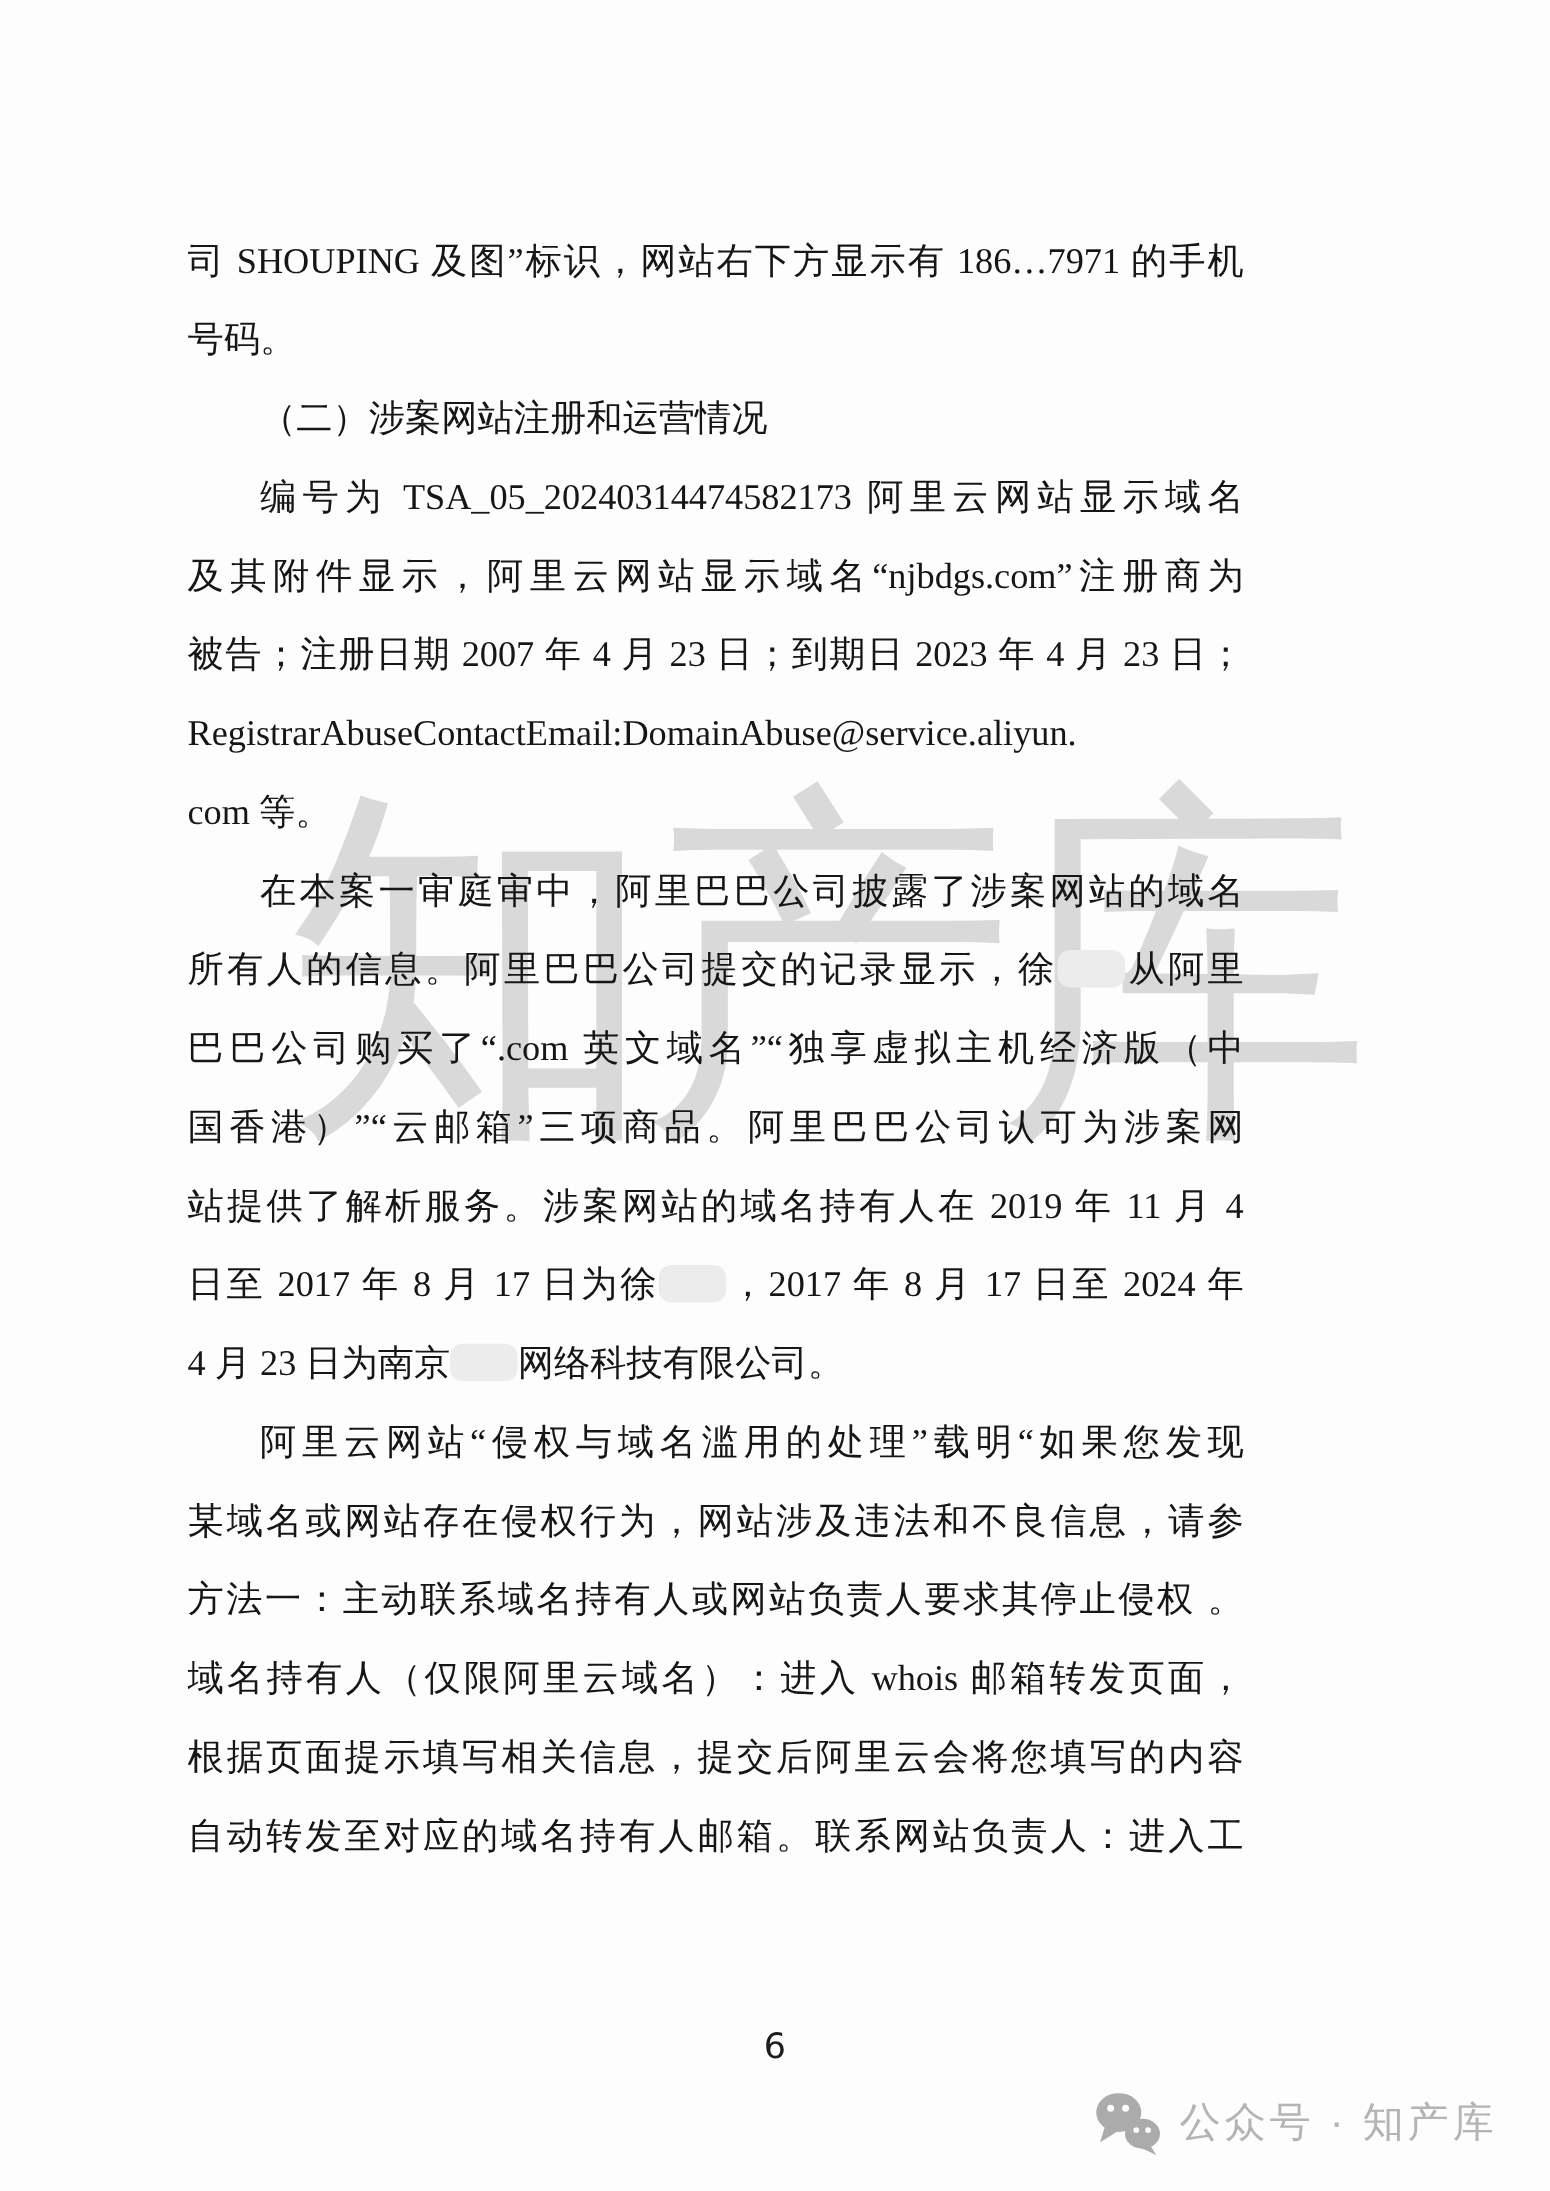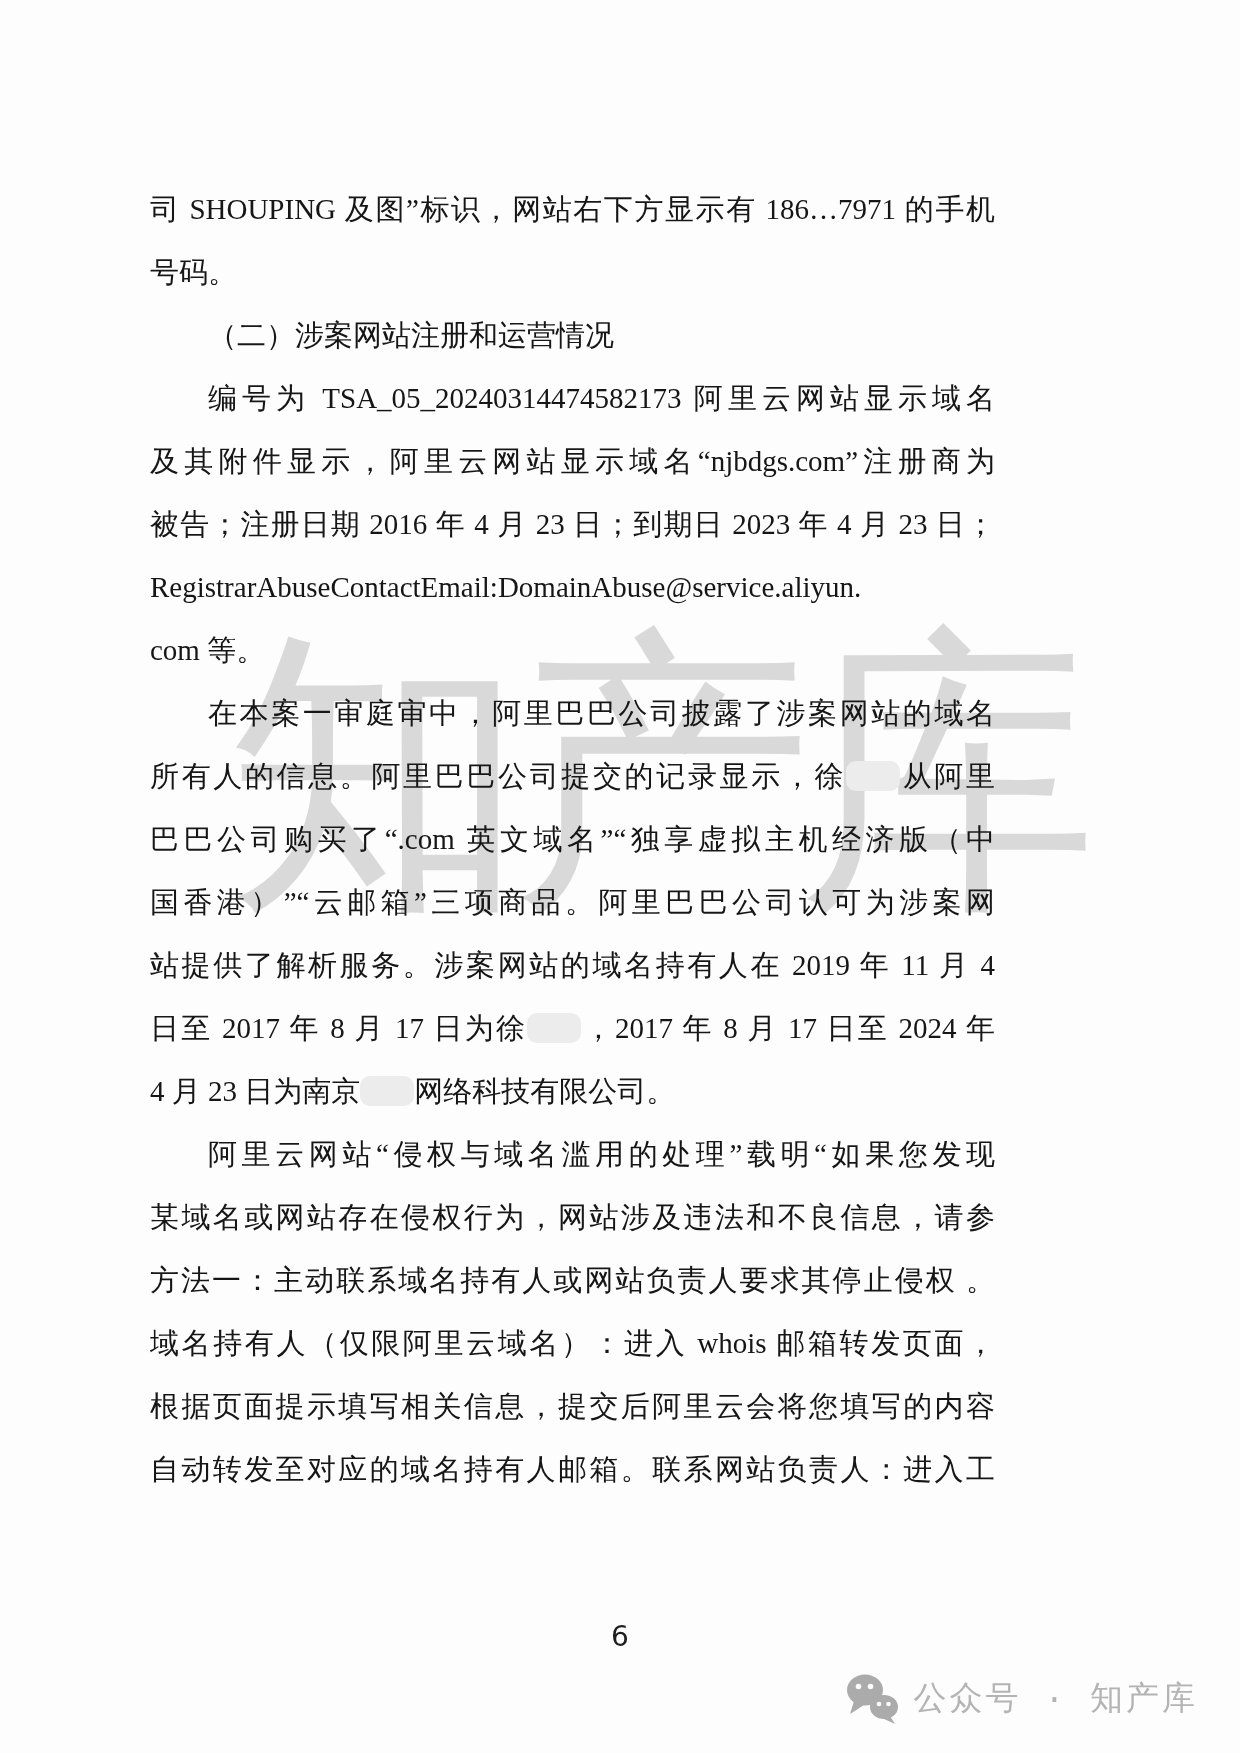--- a/index.html
+++ b/index.html
@@ -33,37 +33,37 @@
     position:absolute; left:0; top:1620px; width:100%;
     text-align:center; z-index:1;
     font-family:"DejaVu Sans","Liberation Sans",sans-serif;
     font-size:28px; color:#1d1d1d;
   }
   .footer-brand {
     position:absolute; top:1672px; right:42px; z-index:1;
     display:flex; align-items:center; gap:14px;
   }
   .footer-brand .label {
-    font-family:Liberation Mono, monospace;
+    font-family:Liberation Sans, sans-serif;
     font-size:33px; letter-spacing:3px; color:#b4b4b4;
   }
   .wechat-icon { width:56px; height:52px; display:block; }
 </style>
 </head>
 <body>
 
 <div class="watermark">知产库</div>
 
 <div class="doc">
     <div class="line justify">司 SHOUPING 及图”标识，网站右下方显示有 186…7971 的手机</div>
     <div class="line">号码。</div>
     <div class="line indent">（二）涉案网站注册和运营情况</div>
     <div class="line justify indent">编号为 TSA_05_20240314474582173 阿里云网站显示域名</div>
     <div class="line justify">及其附件显示，阿里云网站显示域名“njbdgs.com”注册商为</div>
-    <div class="line justify">被告；注册日期 2016 年 4 月 23 日；到期日 2023 年 4 月 23 日；</div>
+    <div class="line justify">被告；注册日期 2007 年 4 月 23 日；到期日 2023 年 4 月 23 日；</div>
     <div class="line justify">RegistrarAbuseContactEmail:DomainAbuse@service.aliyun.</div>
     <div class="line">com 等。</div>
     <div class="line justify indent">在本案一审庭审中，阿里巴巴公司披露了涉案网站的域名</div>
     <div class="line justify">所有人的信息。阿里巴巴公司提交的记录显示，徐<span class="redact"></span>从阿里</div>
     <div class="line justify">巴巴公司购买了“.com 英文域名”“独享虚拟主机经济版（中</div>
     <div class="line justify">国香港）”“云邮箱”三项商品。阿里巴巴公司认可为涉案网</div>
     <div class="line justify">站提供了解析服务。涉案网站的域名持有人在 2019 年 11 月 4</div>
     <div class="line justify">日至 2017 年 8 月 17 日为徐<span class="redact"></span>，2017 年 8 月 17 日至 2024 年</div>
     <div class="line">4 月 23 日为南京<span class="redact"></span>网络科技有限公司。</div>
     <div class="line justify indent">阿里云网站“侵权与域名滥用的处理”载明“如果您发现</div>

